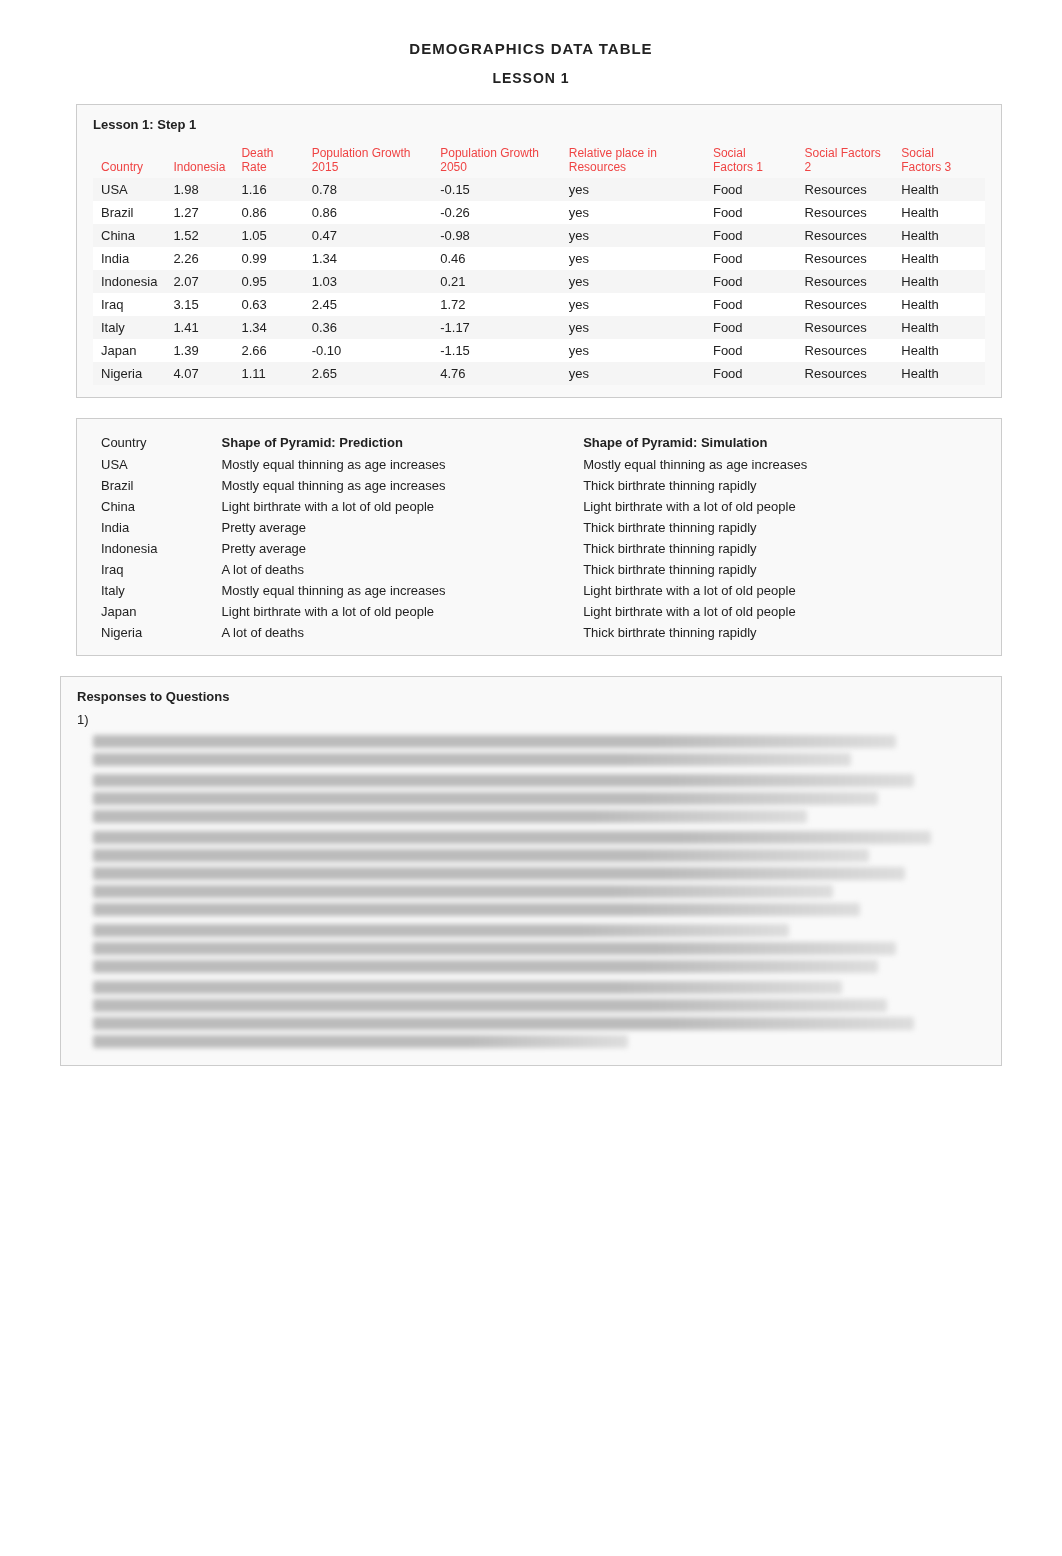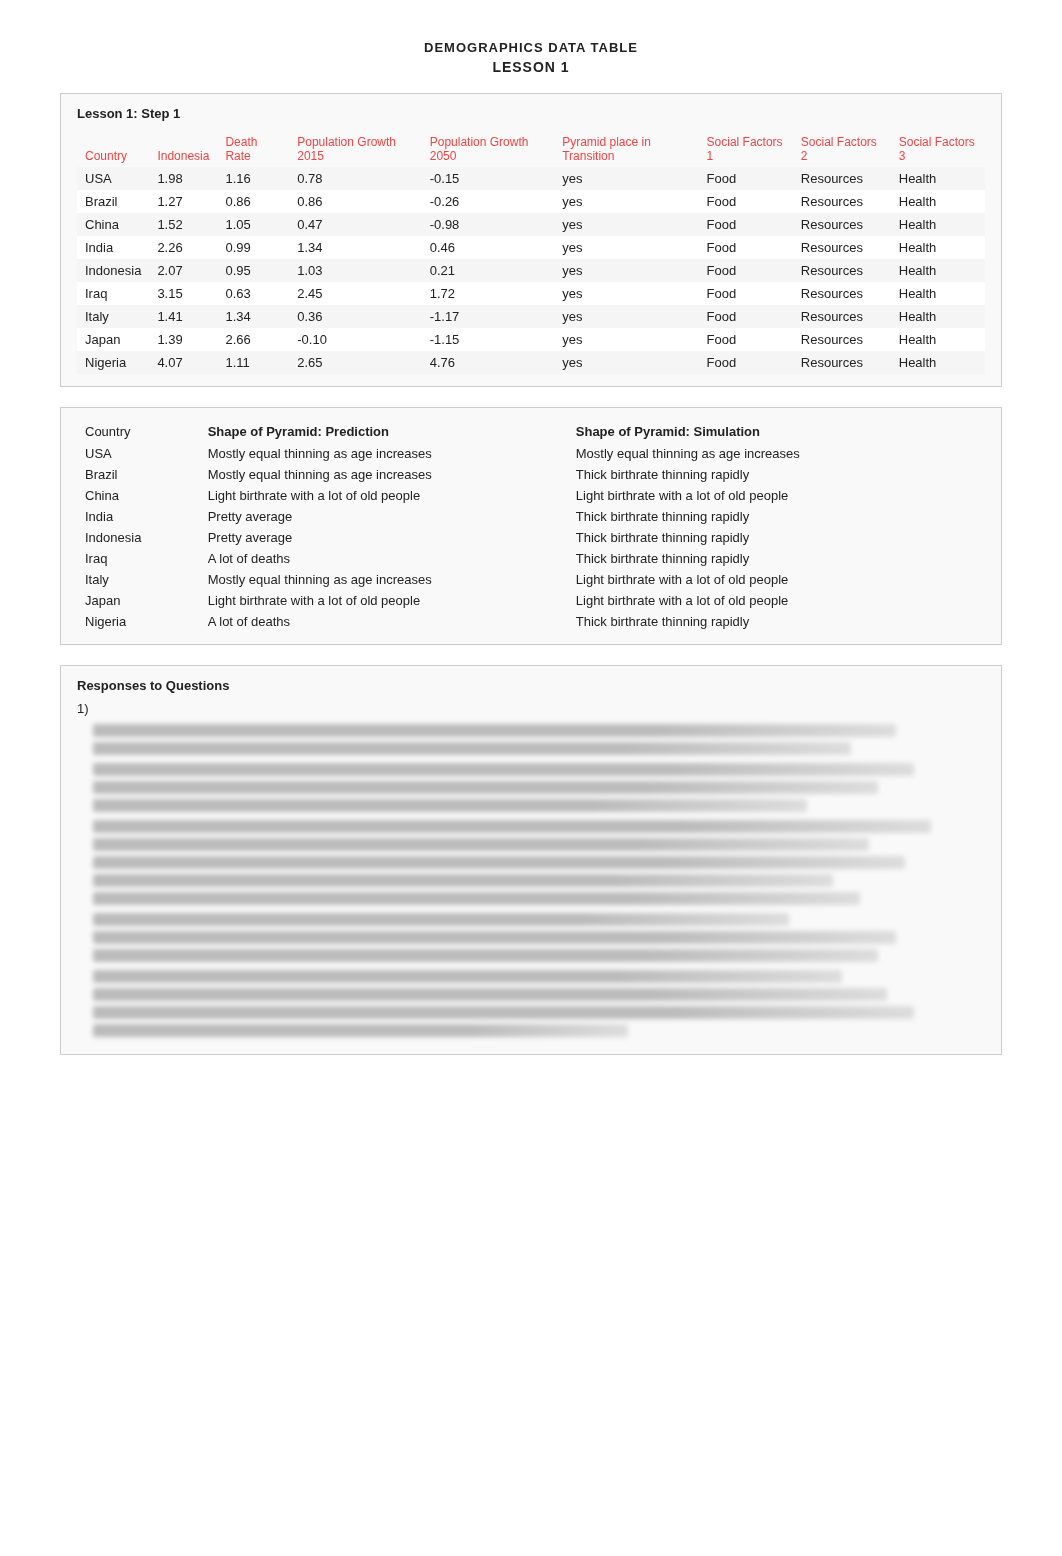--- a/index.html
+++ b/index.html
@@ -7,36 +7,37 @@
       font-family: Arial, sans-serif;
       font-size: 13px;
       background: #fff;
       color: #222;
       padding: 40px 60px;
       max-width: 1062px;
     }
     .page-title {
       text-align: center;
       font-weight: bold;
-      font-size: 13px;
+      font-size: 15px;
       letter-spacing: 1px;
-      margin-bottom: 4px;
+      margin-bottom: 13px;
     }
     .lesson-heading {
       text-align: center;
       font-weight: bold;
       font-size: 14px;
       letter-spacing: 1px;
       margin-bottom: 18px;
     }
     .section-box {
       border: 1px solid #ccc;
       background: #f9f9f9;
       padding: 12px 16px;
       margin-bottom: 20px;
+      margin-left: 16px;
     }
     .section-label {
       font-weight: bold;
       font-size: 13px;
       margin-bottom: 10px;
     }
     table {
       border-collapse: collapse;
       width: 100%;
     }
@@ -117,21 +118,21 @@
 <div class="section-box">
   <div class="section-label">Lesson 1:  Step 1</div>
   <table>
     <thead>
       <tr>
         <th>Country</th>
         <th>Indonesia</th>
         <th>Death Rate</th>
         <th>Population Growth 2015</th>
         <th>Population Growth 2050</th>
-        <th>Pyramid place in Transition</th>
+        <th>Relative place in Resources</th>
         <th>Social Factors 1</th>
         <th>Social Factors 2</th>
         <th>Social Factors 3</th>
       </tr>
     </thead>
     <tbody id="step1-tbody">
     <tr class="data-row">
           <td>USA</td>
           <td>1.98</td>
           <td>1.16</td>

